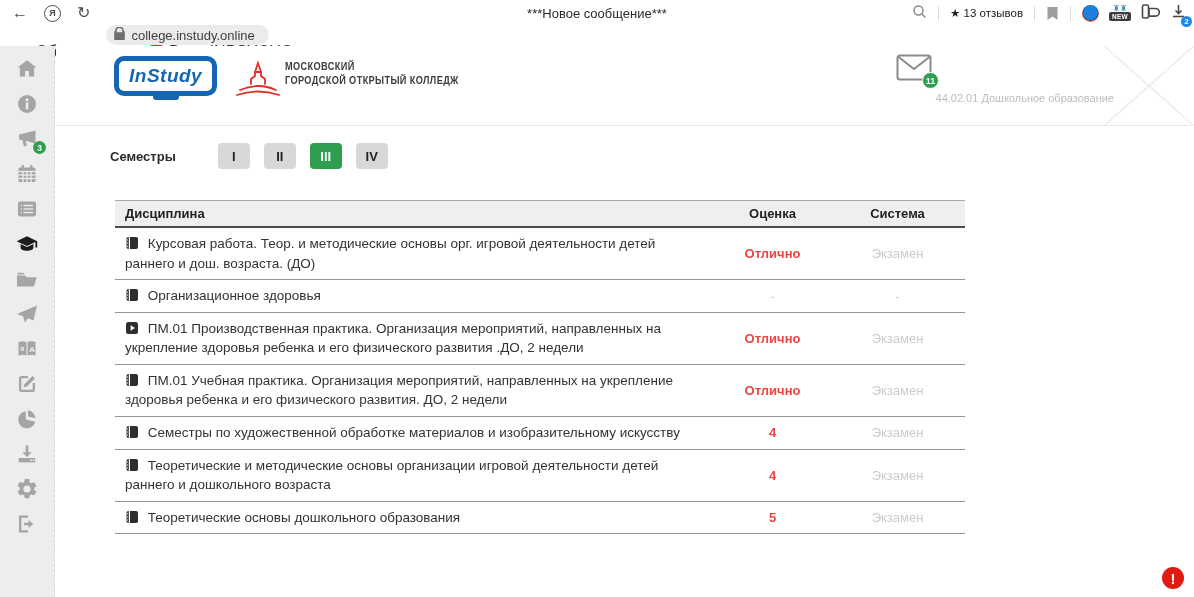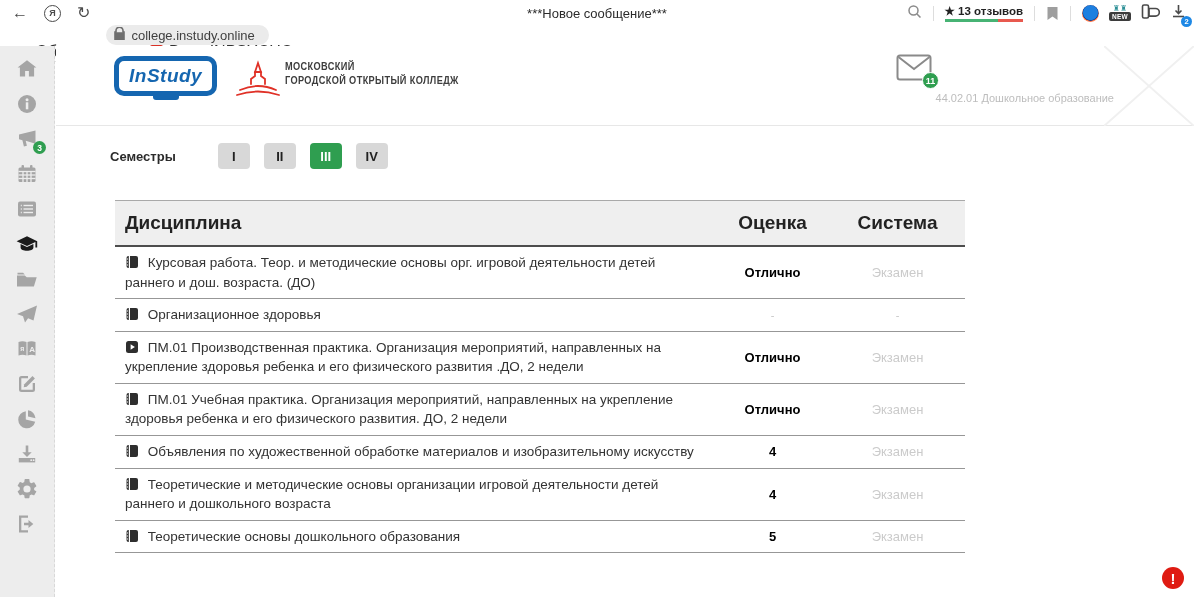--- a/index.html
+++ b/index.html
@@ -15,21 +15,21 @@
   .ya-circle { width:17px; height:17px; border:1.6px solid #4a4a4a; border-radius:50%;
     display:flex; align-items:center; justify-content:center; font-size:9px; font-weight:bold; color:#4a4a4a; }
   .url-pill { display:flex; align-items:center; gap:6px; background:#ebebeb;
     border-radius:12px; height:20px; padding:0 14px 0 8px;margin-top:44px; }
   .url-text { font-size:13px; color:#3f3f3f; }
   .tab-title { position:absolute; left:0; right:0; top:0; height:26px; display:flex;
     align-items:center; justify-content:center; font-size:13px; color:#2b2b2b; z-index:1; }
   .chrome-right { position:absolute; right:8px; top:0; height:26px; display:flex;
     align-items:center; gap:11px; z-index:2; background:#fff; padding-left:6px;}
   .vsep { width:1px; height:15px; background:#ddd; }
-  .reviews { display:flex; flex-direction:column; align-items:flex-end; cursor:pointer;font-weight:bold; }
+  .reviews { display:flex; flex-direction:row; align-items:flex-end; cursor:pointer; }
   .reviews-label { font-size:11.5px; color:#222; white-space:nowrap; }
   .reviews-bar { width:100%; height:3px; margin-top:1px;
     background:linear-gradient(to right,#47b374 0 68%,#e8594f 68% 100%); }
   .flag-icon svg { display:block; }
   .ext-circle { width:17px; height:17px; border-radius:50%;
     background:radial-gradient(circle at 50% 45%, #1d7fe0 0 55%, #123d8f 62%, #ff7a3c 66%, #fb4e8b 100%); }
   .new-ext { display:flex; flex-direction:column; align-items:center; width:20px; cursor:pointer; }
   .new-ext-top { color:#2c8f96; font-size:8px; line-height:7px; }
   .new-ext-badge { background:#3c3c3c; color:#fff; font-size:6.5px; font-weight:bold;
     padding:1px 3px; border-radius:2px; letter-spacing:.3px; }
@@ -84,28 +84,28 @@
   .semesters { position:absolute; left:54px; top:97px; display:flex; align-items:center; }
   .sem-label { font-size:13px; font-weight:bold; color:#2b2b2b; margin-right:42px; }
   .sem-btn { width:32px; height:26px; margin-right:14px; border:none; border-radius:4px;
     background:#d8d8d8; color:#222; font-family:inherit; font-size:13px; font-weight:bold;
     cursor:pointer; }
   .sem-btn.active { background:#2f9e50; color:#fff; }
 
   
   .grades-table { position:absolute; left:59px; top:154px; width:850px; }
   .t-head { display:flex; align-items:center; background:#efefef; border-top:1px solid #a9a9a9;
-    border-bottom:2px solid #4d4d4d; font-size:19px; font-weight:bold; color:#222; padding:11px 0; }
+    border-bottom:2px solid #4d4d4d; font-size:13px; font-weight:bold; color:#222; padding:5px 0; }
   .c-disc { flex:1; padding-left:10px; padding-right:14px; }
   .c-grade { width:115px; text-align:center; flex:none; }
   .c-sys { width:135px; text-align:center; flex:none; }
   .t-row { display:flex; align-items:center; border-bottom:1px solid #979797;
     font-size:13.5px; color:#333; padding:6px 0; min-height:29px; }
   .t-row .c-disc { line-height:1.45; }
-  .t-row .c-grade { font-weight:bold; color:#000000; font-size:13px; }
+  .t-row .c-grade { font-weight:bold; color:#ef4444; font-size:13px; }
   .t-row .c-sys { color:#cbcbcb; font-size:13px; }
   .t-row .muted { color:#c6c6c6; font-weight:normal; font-size:11px; }
   .row-icon { display:inline-block; width:14px; height:14px; margin-right:5px; vertical-align:-2px; }
   .row-icon svg { display:block; }
   .disc-text { cursor:pointer; }
 
   .alert-fab { position:absolute; right:10px; bottom:8px; width:22px; height:22px;
     border-radius:50%; background:#df1b12; color:#fff; font-weight:bold; font-size:15px;
     display:flex; align-items:center; justify-content:center; cursor:pointer; }
 </style>
@@ -421,21 +421,21 @@
                 <rect x="1.5" y="1" width="11.5" height="12" rx="2" fill="#2e2e2e"></rect>
                 <rect x="3.8" y="1" width="1.2" height="12" fill="#fff"></rect>
                 <g stroke="#fff" stroke-width="1">
                   <line x1="1.8" y1="4" x2="3" y2="4"></line>
                   <line x1="1.8" y1="7" x2="3" y2="7"></line>
                   <line x1="1.8" y1="10" x2="3" y2="10"></line>
                 </g>
               </svg>
       </span>
       
-      <span class="disc-text">Объявления по художественной обработке материалов и изобразительному искусству</span>
+      <span class="disc-text">Семестры по художественной обработке материалов и изобразительному искусству</span>
     </div>
     <div class="c-grade">4</div>
     <div class="c-sys">Экзамен</div>
   </div>
 
   <div class="t-row">
     <div class="c-disc">
       <span class="row-icon icon-book">
         <svg width="14" height="14" viewBox="0 0 14 14">
                 <rect x="1.5" y="1" width="11.5" height="12" rx="2" fill="#2e2e2e"></rect>

